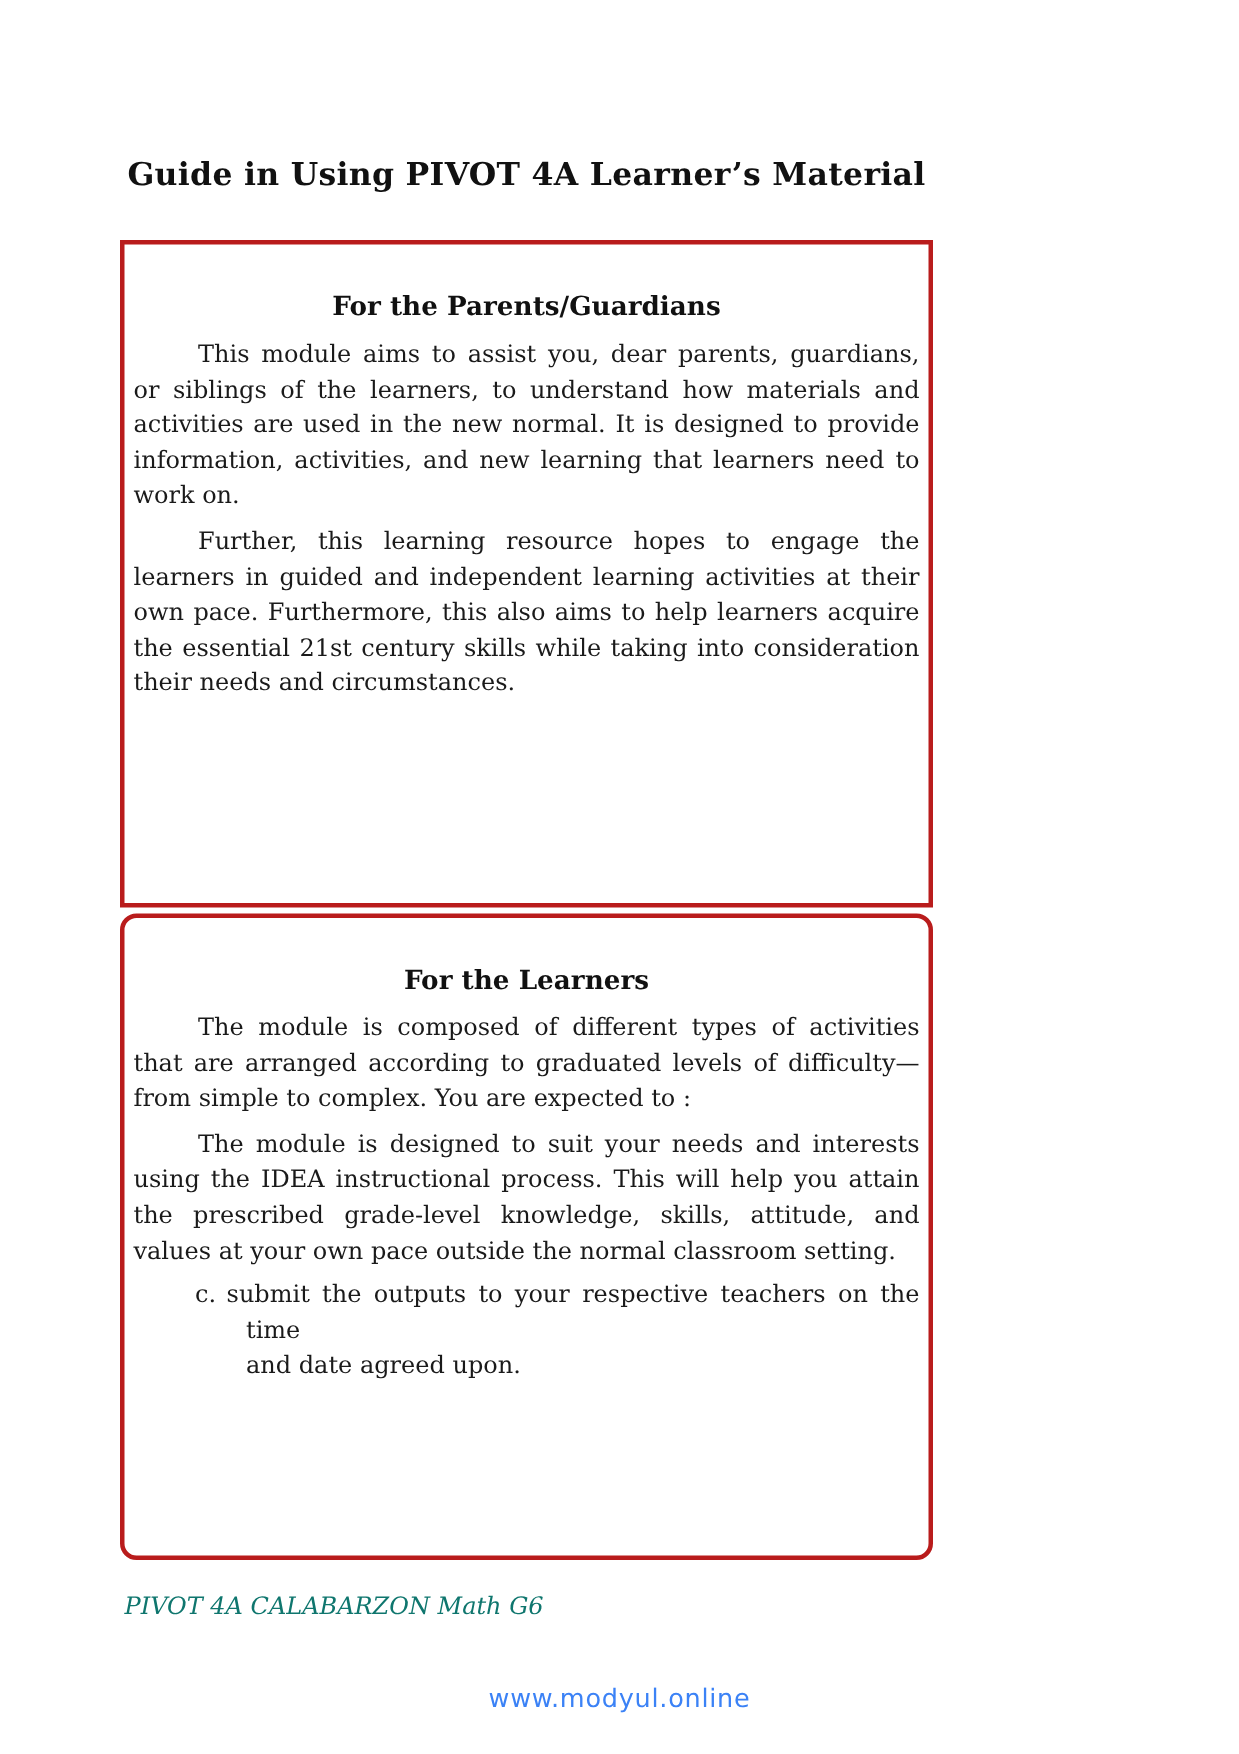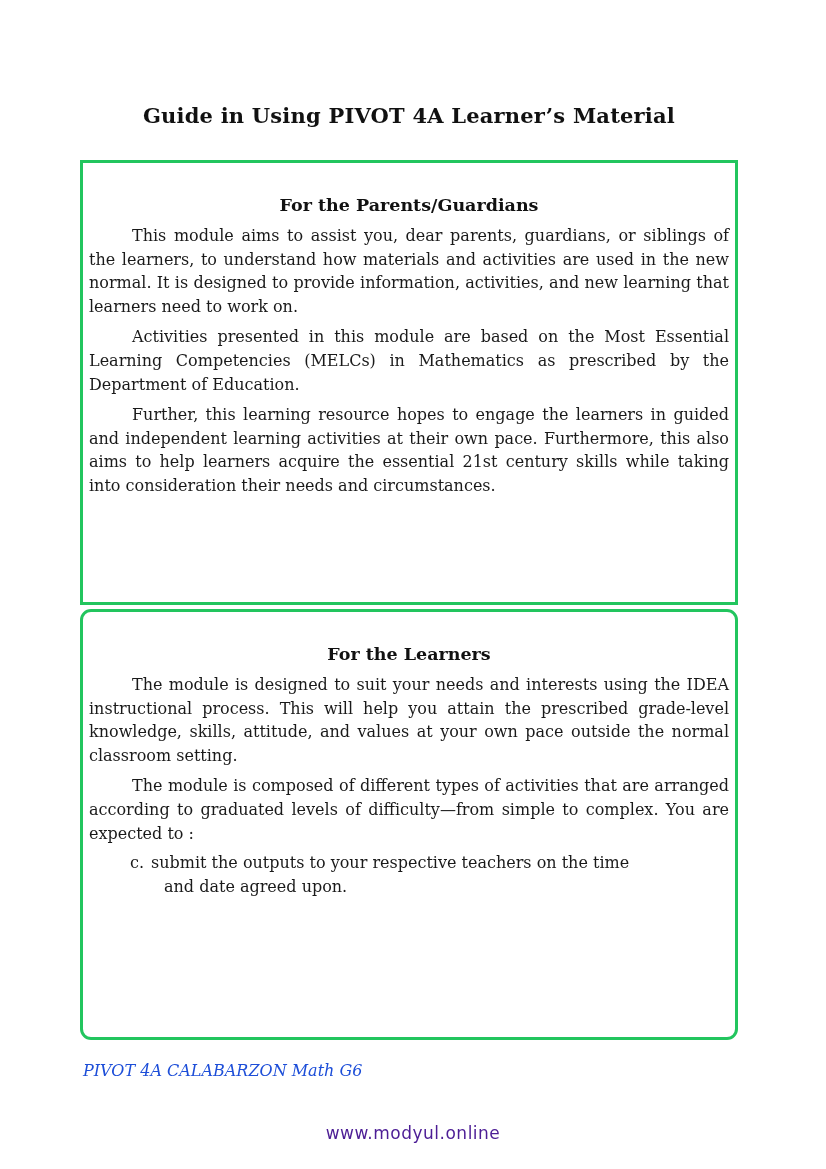--- a/index.html
+++ b/index.html
@@ -9,34 +9,34 @@
     height: 1169px;
     background: #ffffff;
     font-family: "DejaVu Serif", serif;
     color: #1a1a1a;
     overflow: hidden;
   }
   .column {
     position: absolute;
     left: 80px;
     top: 0;
-    width: 658px;
+    width: 542px;
   }
   .title {
     margin: 103px 0 0 0;
     text-align: center;
     font-size: 21px;
     font-weight: bold;
     line-height: 26px;
     letter-spacing: 0.2px;
     color: #111111;
   }
   .box {
     margin-top: 31px;
-    border: 3px solid #22c55e;
+    border: 3px solid #b91c1c;
     box-sizing: border-box;
     padding: 30px 6px 20px 6px;
     min-height: 445px;
     background: #ffffff;
   }
   .box.learners {
     margin-top: 4px;
     min-height: 431px;
     border-radius: 11px;
   }
@@ -63,53 +63,52 @@
     text-align: justify;
     padding-left: 75px;
     text-indent: -34px;
   }
   .marker { margin-right: 7px; }
   .pre-line { white-space: pre-line; }
   .footer {
     margin: 21px 0 0 3px;
     font-size: 16px;
     font-style: italic;
-    color: #1d4ed8;
+    color: #0f766e;
   }
   .watermark {
     position: absolute;
     left: 0;
     top: 1123px;
     width: 826px;
     text-align: center;
     font-family: "DejaVu Sans", sans-serif;
     font-size: 17px;
-    color: #4c1d95;
+    color: #3b82f6;
     letter-spacing: 0.5px;
   }
 </style>
 </head>
 <body>
 
 <div class="page">
   <div class="column">
 
     <h1 class="title">Guide in Using PIVOT 4A Learner’s Material</h1>
 
     <section class="box parents">
       <h2>For the Parents/Guardians</h2>
       <p>This module aims to assist you, dear parents, guardians, or siblings of the learners, to understand how materials and activities are used in the new normal. It is designed to provide information, activities, and new learning that learners need to work on.</p>
-      <p>Activities presented in this module are based on the Most Essential  Learning Competencies (MELCs) in Mathematics as prescribed by the Department of Education.</p>
       <p>Further, this learning resource hopes to engage the learners in guided and independent learning activities at their own pace. Furthermore, this also aims to help learners acquire the essential 21st century skills while taking into consideration their needs and circumstances.</p>
     </section>
 
     <section class="box learners">
       <h2>For the Learners</h2>
+      <p>The module is composed of different types of activities that are arranged according to graduated levels of difficulty—from simple to complex. You are expected to :</p>
       <p>The module is designed to suit your needs and interests using the IDEA instructional process. This will help you attain the  prescribed grade-level knowledge, skills, attitude, and values at your own pace outside the normal classroom setting.</p>
-      <p>The module is composed of different types of activities that are arranged according to graduated levels of difficulty—from simple to complex. You are expected to :</p>
 
       <div class="list">
         <div class="list-item">
           <span class="marker">c.</span><span class="pre-line">submit the outputs to your respective teachers on the time
 and date agreed upon.</span><b></b><span></span>
         </div>
       </div>
     </section>
 
     <div class="footer">PIVOT 4A CALABARZON Math G6</div>

